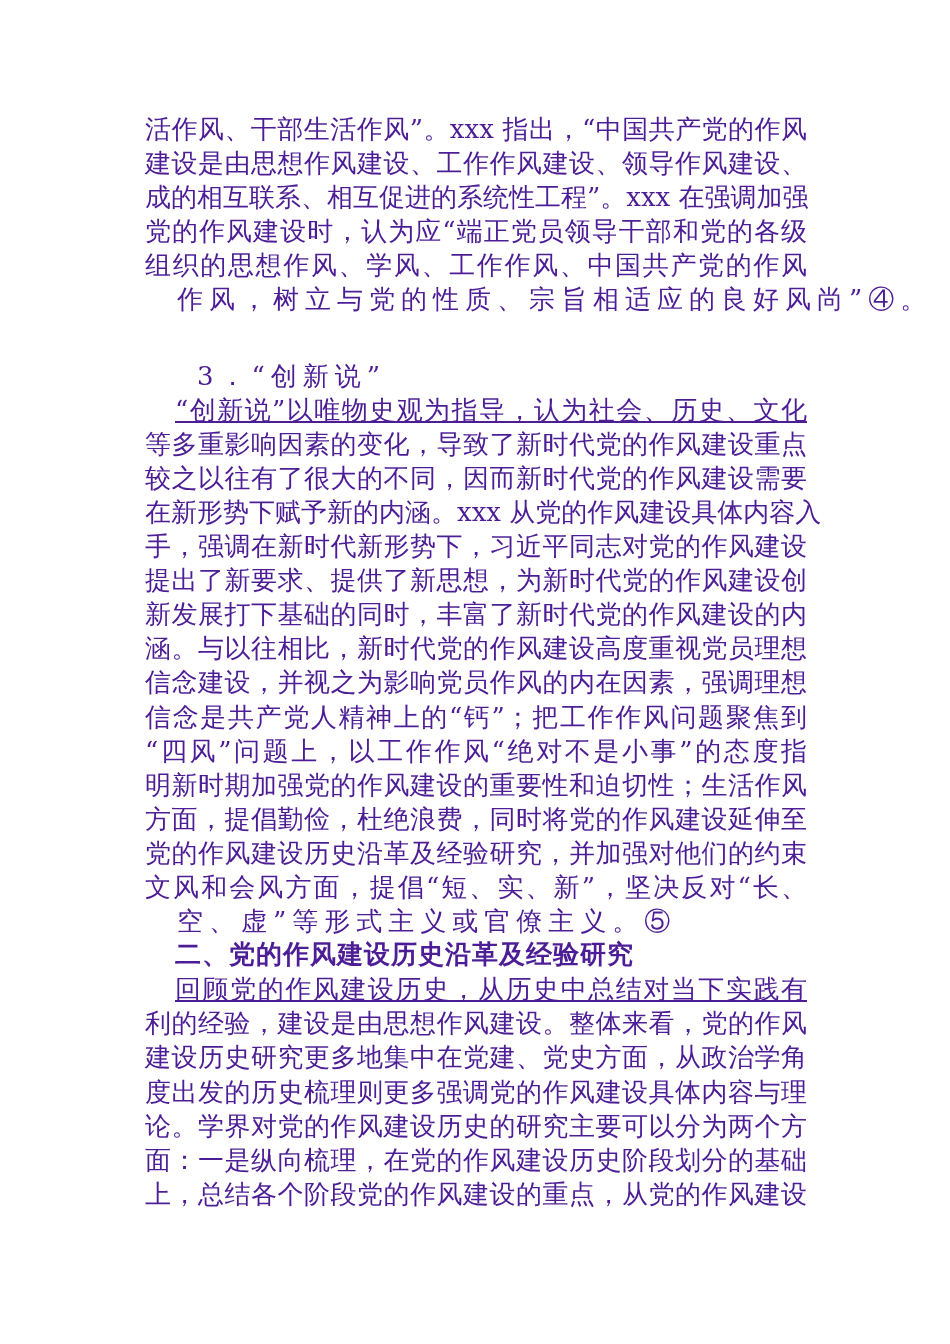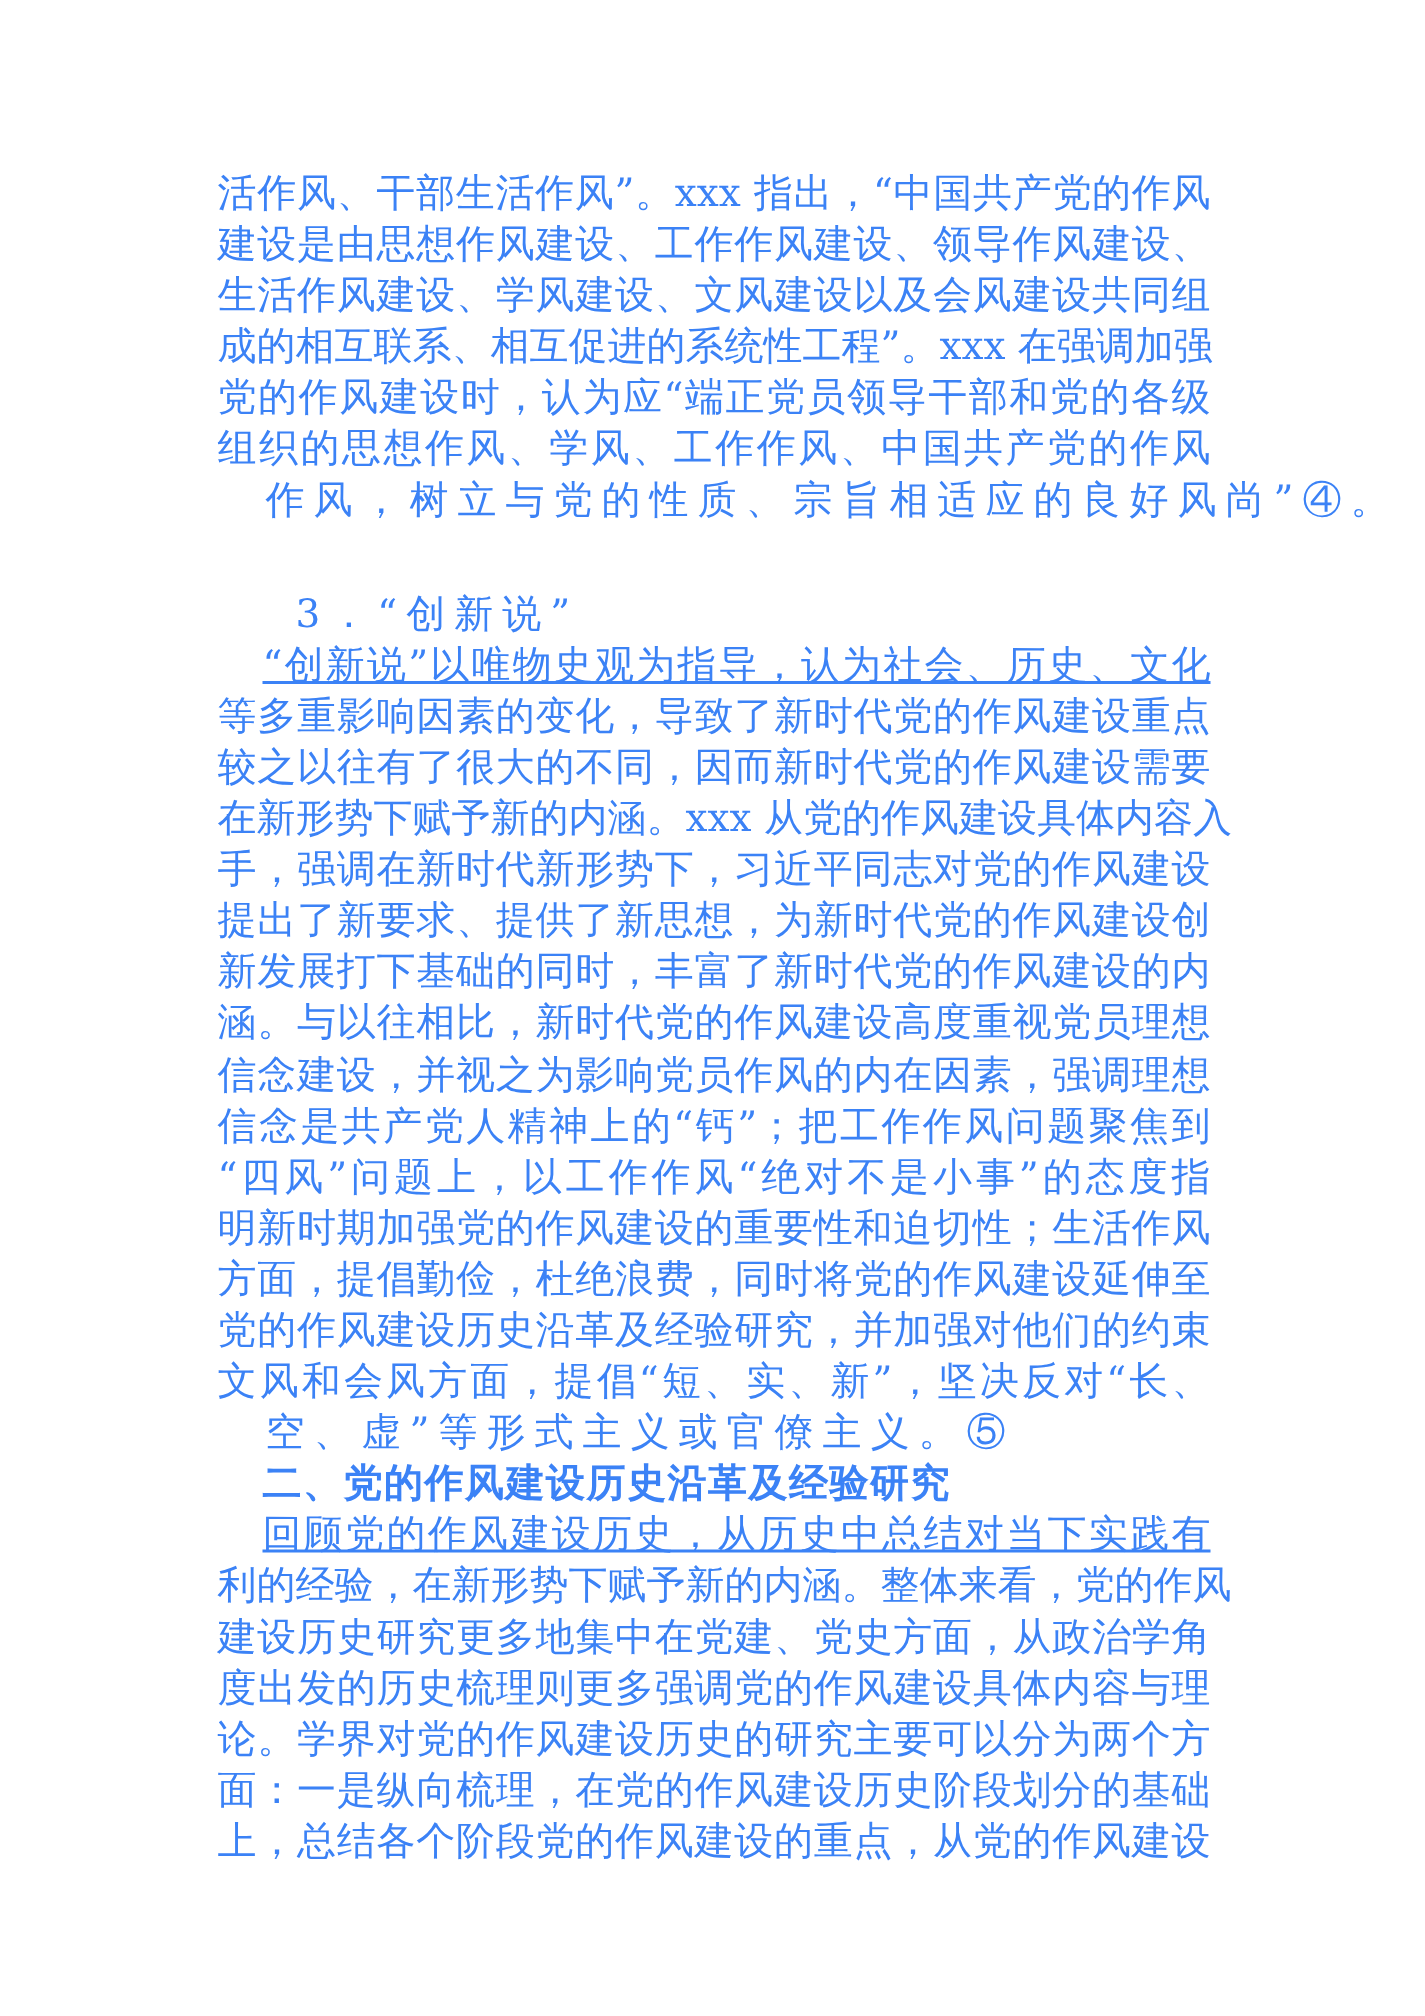--- a/index.html
+++ b/index.html
@@ -13,21 +13,21 @@
     position: relative;
     overflow: hidden;
   }
   .page {
     position: absolute;
     left: 145px;
     top: 112px;
     width: 662px;
     font-family: "DejaVu Serif", "Liberation Serif", serif;
     font-size: 26px;
-    color: #3b82f6;
+    color: #4c1d95;
   }
   .line {
     height: 34.1px;
     line-height: 34.1px;
     white-space: nowrap;
     text-align: justify;
     text-align-last: justify;
     letter-spacing: 0px;
   }
   .line.last {
@@ -55,21 +55,20 @@
   }
 </style>
 </head>
 <body>
 
 <div class="page">
 
   <div>
     <div class="line">活作风、干部生活作风”。xxx 指出，“中国共产党的作风</div>
     <div class="line">建设是由思想作风建设、工作作风建设、领导作风建设、</div>
-    <div class="line">生活作风建设、学风建设、文风建设以及会风建设共同组</div>
     <div class="line">成的相互联系、相互促进的系统性工程”。xxx 在强调加强</div>
     <div class="line">党的作风建设时，认为应“端正党员领导干部和党的各级</div>
     <div class="line">组织的思想作风、学风、工作作风、中国共产党的作风</div>
     <div class="line last">作风，树立与党的性质、宗旨相适应的良好风尚”④。</div>
   </div>
 
   <div class="line subhead">3．“创新说”</div>
 
   <div>
     <div class="line para-start">“创新说”以唯物史观为指导，认为社会、历史、文化</div>
@@ -87,21 +86,21 @@
     <div class="line">方面，提倡勤俭，杜绝浪费，同时将党的作风建设延伸至</div>
     <div class="line">党的作风建设历史沿革及经验研究，并加强对他们的约束</div>
     <div class="line">文风和会风方面，提倡“短、实、新”，坚决反对“长、</div>
     <div class="line last">空、虚”等形式主义或官僚主义。⑤</div>
   </div>
 
   <div class="line heading">二、党的作风建设历史沿革及经验研究</div>
 
   <div>
     <div class="line para-start">回顾党的作风建设历史，从历史中总结对当下实践有</div>
-    <div class="line">利的经验，在新形势下赋予新的内涵。整体来看，党的作风</div>
+    <div class="line">利的经验，建设是由思想作风建设。整体来看，党的作风</div>
     <div class="line">建设历史研究更多地集中在党建、党史方面，从政治学角</div>
     <div class="line">度出发的历史梳理则更多强调党的作风建设具体内容与理</div>
     <div class="line">论。学界对党的作风建设历史的研究主要可以分为两个方</div>
     <div class="line">面：一是纵向梳理，在党的作风建设历史阶段划分的基础</div>
     <div class="line">上，总结各个阶段党的作风建设的重点，从党的作风建设</div>
   </div>
 
 </div>
 
 </body></html>

